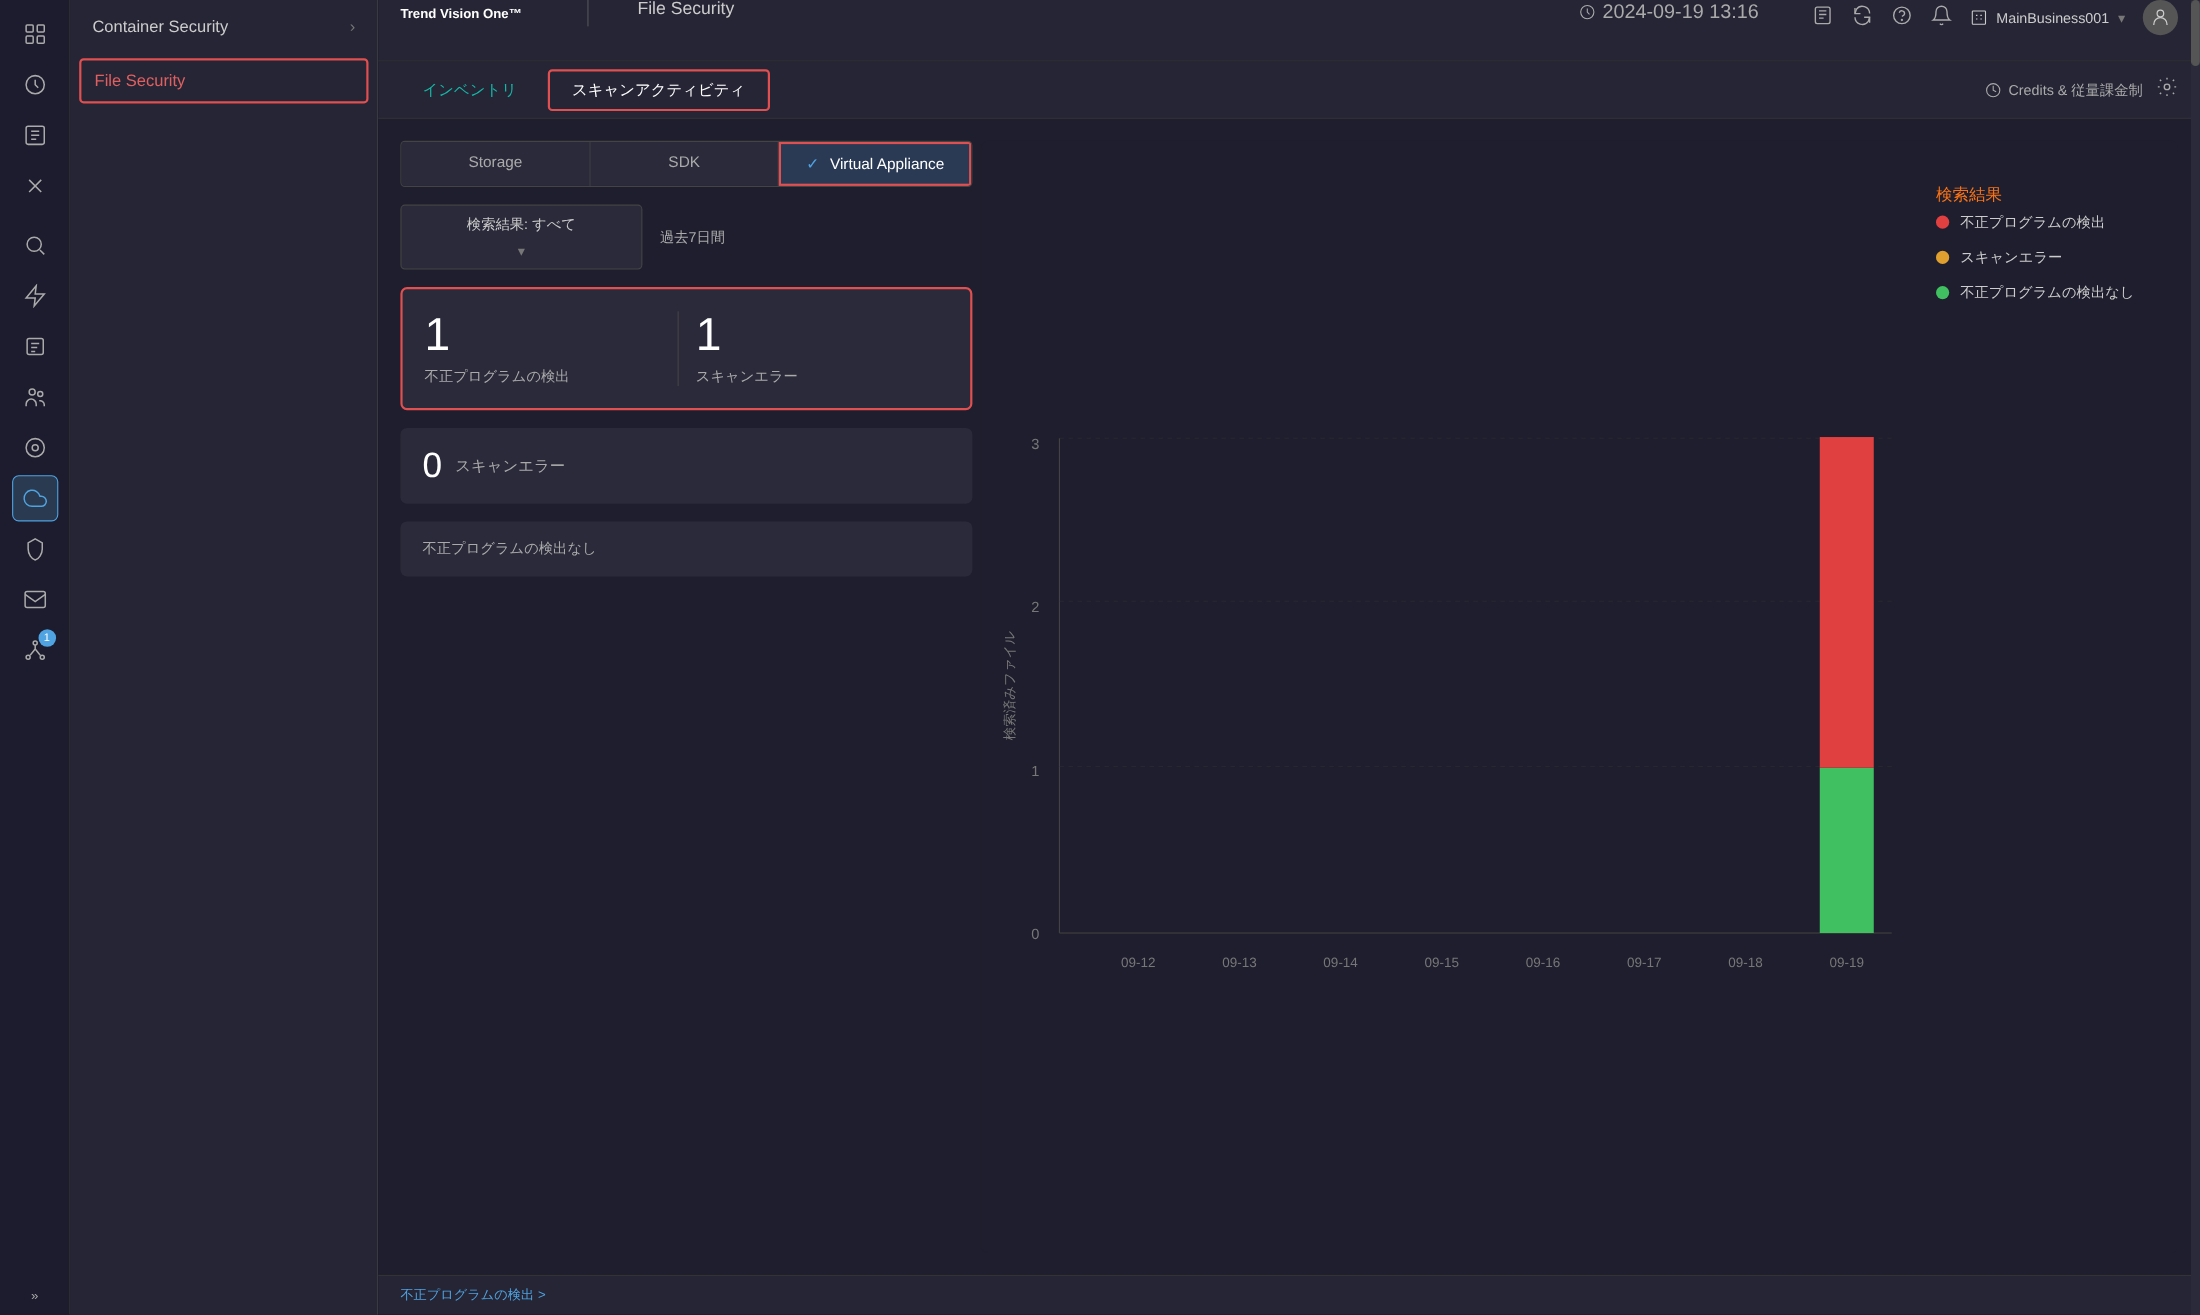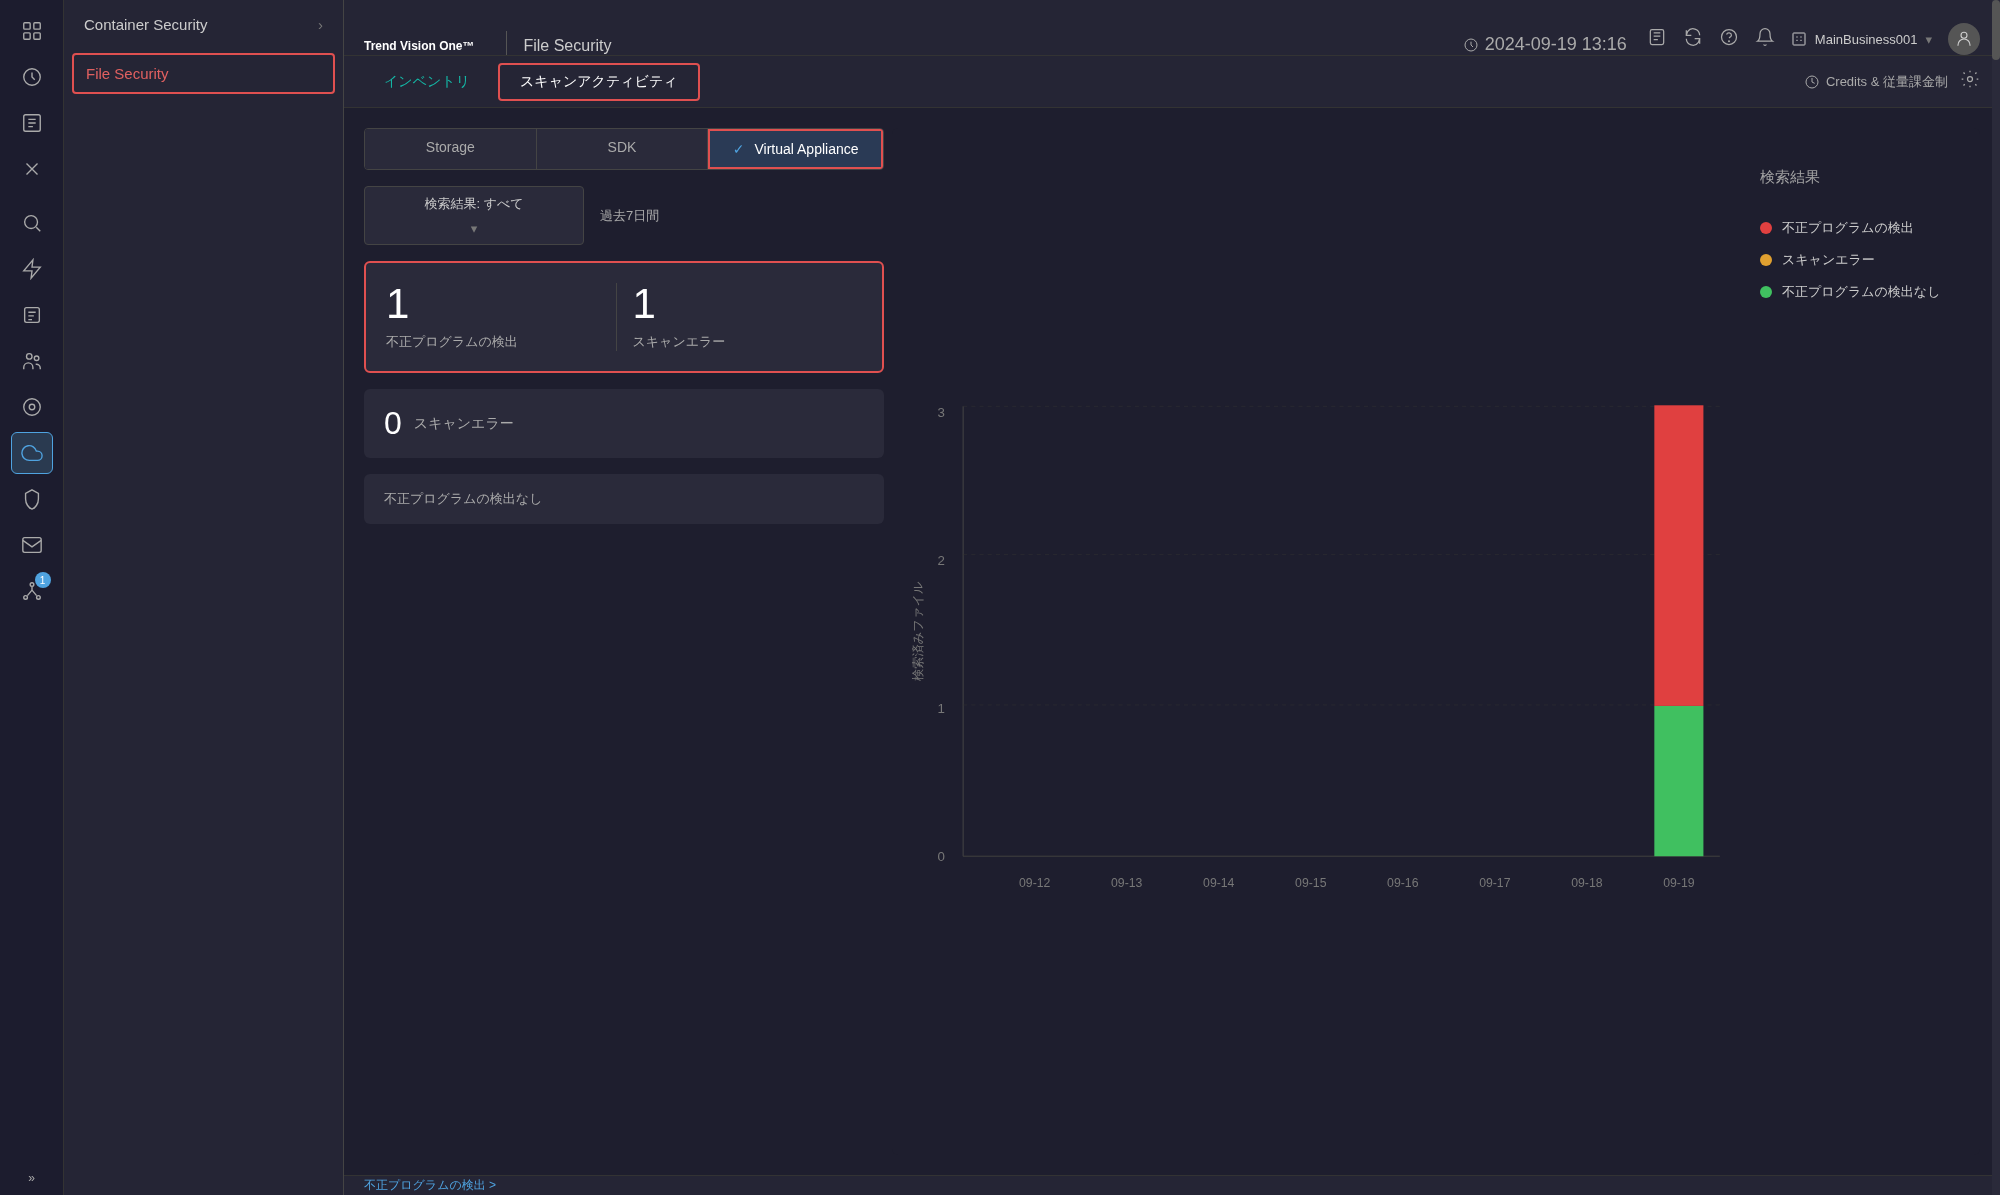--- a/index.html
+++ b/index.html
@@ -67,24 +67,25 @@
       display: flex;
       flex-direction: column;
       background: #1e1e2e;
     }
 
     
     .header {
       background: #252535;
       height: 56px;
       display: flex;
-      align-items: flex-end;
+      align-items: flex-start;
       padding: 0 20px;
       border-bottom: 1px solid #333;
       flex-shrink: 0;
+      gap: 28px;
     }
     .header-logo {
       font-size: 18px;
       font-weight: 600;
       color: #fff;
       margin-right: 16px;
     }
     .header-logo span { font-size: 12px; }
     .header-separator {
       width: 1px;
@@ -328,24 +329,24 @@
       width: 100%;
       height: 100%;
     }
 
     
     .chart-legend {
       width: 200px;
       padding-top: 20px;
     }
     .legend-title {
-      color: #a3a3a3;
+      color: #f97316;
       font-size: 15px;
       font-weight: 500;
-      margin-bottom: 32px;
+      margin-bottom: 6px;
     }
     .legend-item {
       display: flex;
       align-items: center;
       gap: 10px;
       margin-bottom: 14px;
       font-size: 13px;
       color: #ccc;
     }
     .legend-dot {
@@ -410,21 +411,21 @@
       width: 8px;
       height: 60px;
       background: #555;
       border-radius: 4px;
       position: absolute;
       top: 0;
     }
 
     
     .bottom-bar {
-      height: 20px;
+      height: 36px;
       background: #252535;
       border-top: 1px solid #333;
       display: flex;
       align-items: center;
       padding: 0 20px;
       font-size: 12px;
       color: #777;
       flex-shrink: 0;
     }
   </style>

